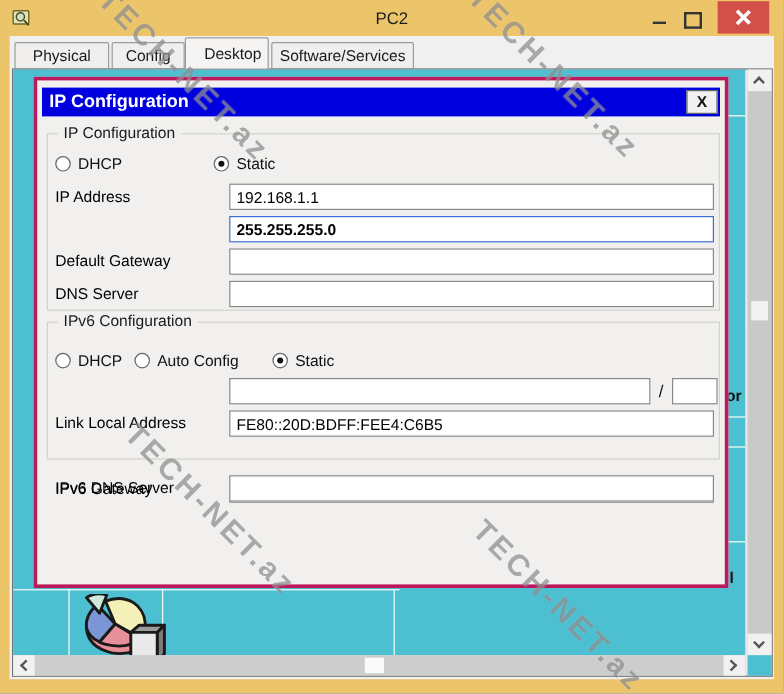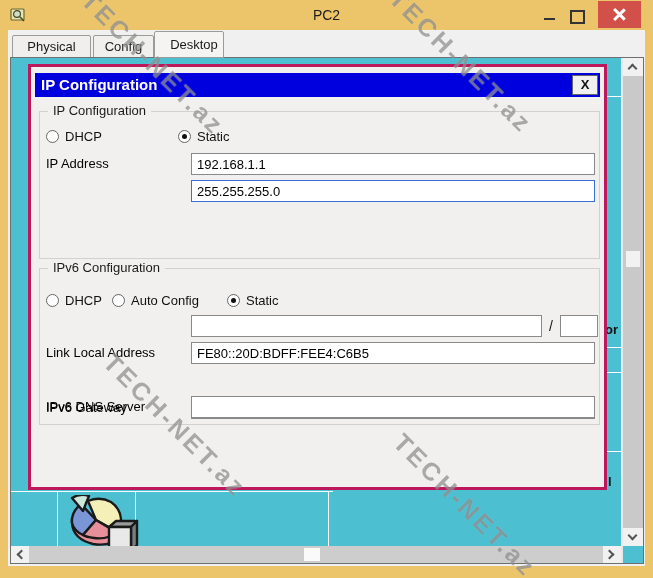--- a/index.html
+++ b/index.html
@@ -65,33 +65,33 @@
   
   .dialog{position:absolute;left:28px;top:64px;width:579px;height:426px;background:#F1F0EE;
           border:3px solid #be185d;z-index:10;}
   .dtitle{position:absolute;left:4px;top:6px;right:4px;height:24px;background:#0000DE;color:#fff;
           font-weight:bold;font-size:15px;line-height:24px;padding-left:6px;}
   .dclose{position:absolute;right:2px;top:2px;width:26px;height:20px;background:#F0F0F0;border:1px solid #666;
           color:#111;font-size:13px;text-align:center;line-height:18px;}
 
   .groupbox{position:absolute;left:8px;width:561px;border:1px solid #D3D1CC;}
   .gb-ip{top:44px;height:148px;}
-  .gb-ipv6{top:201px;height:157px;padding-left:48px;}
+  .gb-ipv6{top:201px;height:115px;padding-left:48px;}
   .legend{position:absolute;top:-9px;left:8px;background:#F1F0EE;padding:0 5px;font-size:13px;color:#1a1a1a;}
 
   .radiorow{position:absolute;left:6px;height:16px;}
   .radio{position:absolute;top:0;display:flex;align-items:center;gap:6px;font-size:13px;height:16px;white-space:nowrap;}
   .rdot{width:13px;height:13px;border-radius:50%;border:1px solid #666;background:#fff;position:relative;flex:none;}
   .radio.sel .rdot::after{content:"";position:absolute;left:3px;top:3px;width:5px;height:5px;border-radius:50%;background:#111;}
 
   .frow{position:absolute;left:6px;right:4px;height:22px;}
   .flabel{position:absolute;left:0;top:0;line-height:22px;font-size:13px;color:#000;white-space:nowrap;}
   .tbox{position:absolute;left:145px;right:0;top:0;height:22px;border:1px solid #898989;background:#fff;
         font-family:"Liberation Sans",sans-serif;font-size:13px;color:#000;padding:0 5px;}
-  .tbox.focus{border:1px solid #3A6FD8;}
+  .tbox.focus{border:1px solid #3A6FD8;font-weight:bold;}
   .tbox.v6addr{right:auto;width:351px;}
   .slash{position:absolute;left:503px;top:0;line-height:22px;font-size:14px;}
   .tbox.prefix{left:514px;right:auto;width:38px;}
 
   
   .wm{position:absolute;z-index:50;font-weight:bold;font-size:25px;letter-spacing:3px;
       color:rgba(112,112,112,.58);transform:rotate(45deg);transform-origin:0 0;
       white-space:nowrap;pointer-events:none;text-shadow:0 0 1px rgba(255,255,255,.4);}
 </style>
 </head>
@@ -112,20 +112,21 @@
       <span class="x-glyph"></span>
     </div>
   </div>
 
   <div class="client">
 
     <div class="tabbar">
       <div class="tab tab-physical">Physical</div>
       <div class="tab tab-config">Config</div>
       <div class="tab tab-desktop active">Desktop</div>
+      <div class="tab tab-sws">Software/Services</div>
     </div>
 
     <div class="cframe">
 
       <div class="canvas">
         <div class="grid-h"></div>
         <div class="grid-v" style="left:46px;"></div>
         <div class="grid-v" style="left:124px;"></div>
         <div class="grid-v" style="left:317px;"></div>
 
@@ -189,20 +190,28 @@
           <span>Static</span>
         </label>
       </div>
       <div class="frow" style="top:41px;">
         <span class="flabel">IP Address</span>
         <input class="tbox" value="192.168.1.1" style="">
       </div>
       <div class="frow" style="top:68px;">
         <input class="tbox focus" value="255.255.255.0" style="">
       </div>
+      <div class="frow" style="top:95px;">
+        <span class="flabel">Default Gateway</span>
+        <input class="tbox" value="" style="">
+      </div>
+      <div class="frow" style="top:122px;">
+        <span class="flabel">DNS Server</span>
+        <input class="tbox" value="" style="">
+      </div>
     </div>
 
     <div class="groupbox gb-ipv6">
       <div class="legend">IPv6 Configuration</div>
       <div class="radiorow" style="top:23px;">
         <label class="radio" style="left:0;">
           <span class="rdot"></span>
           <span>DHCP</span>
         </label>
         <label class="radio" style="left:66px;">

